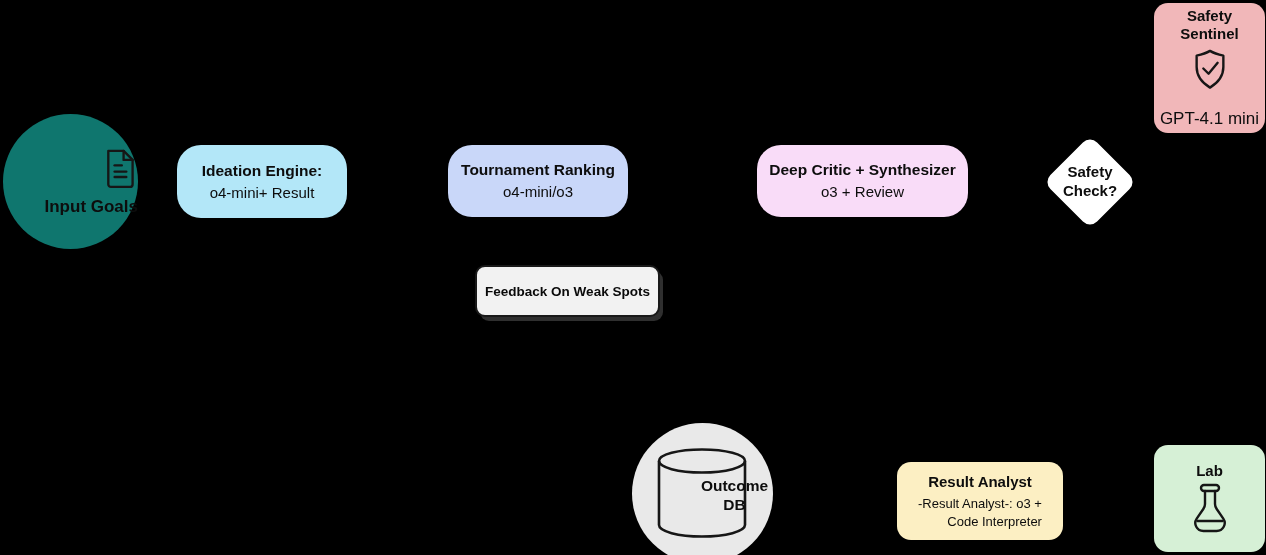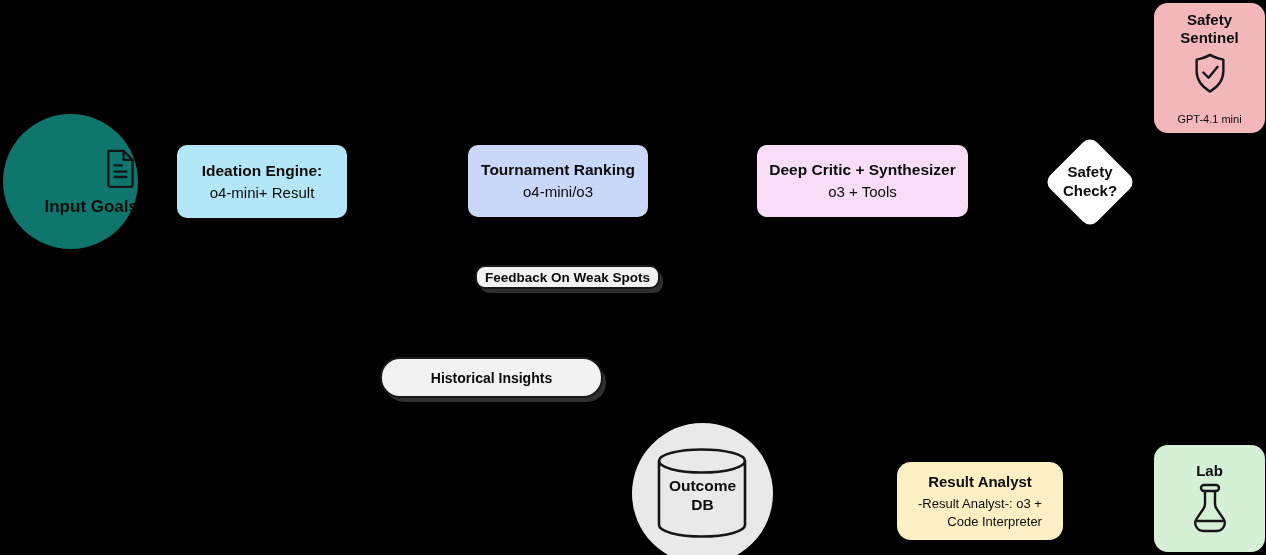--- a/index.html
+++ b/index.html
@@ -6,76 +6,76 @@
   #canvas {
     position: relative;
     width: 1266px;
     height: 555px;
     overflow: hidden;
     background: #000;
     font-family: "Liberation Sans", sans-serif;
     color: #0d0d0d;
   }
   .node { position: absolute; box-sizing: border-box; display: flex; flex-direction: column; align-items: center; justify-content: center; text-align: center; }
-  .rounded { border-radius: 10px; }
+  .rounded { border-radius: 24px; }
   .circle { border-radius: 50%; }
 
   .title { font-weight: bold; font-size: 15.5px; line-height: 1.3; }
   .subtitle { font-size: 15px; line-height: 1.3; margin-top: 2px; }
 
   
   #input-goals { left: 3px; top: 114px; width: 135px; height: 135px; }
   #input-goals .label { font-weight: bold; font-size: 17px; margin-top: 7px; }
 
   
   #ideation   { left: 177px; top: 145px; width: 170px; height: 73px; }
-  #tournament { left: 468px; top: 145px; width: 180px; height: 72px; text-align: center; }
+  #tournament { left: 448px; top: 145px; width: 180px; height: 72px; text-align: center; }
   #deep-critic{ left: 757px; top: 145px; width: 211px; height: 72px; }
 
   
   #safety-check { left: 1044px; top: 136px; width: 92px; height: 92px; position: absolute; }
   #safety-check .diamond-shape {
     position: absolute; left: 13px; top: 13px; width: 66px; height: 66px;
     transform: rotate(45deg); border-radius: 10px;
   }
   #safety-check .diamond-label {
     position: absolute; inset: 0; display: flex; flex-direction: column;
     align-items: center; justify-content: center; font-weight: bold; font-size: 15px; line-height: 1.25;
   }
 
   
   #safety-sentinel { left: 1154px; top: 3px;   width: 111px; height: 130px; border-radius: 14px; padding: 8px 2px; }
   #safety-sentinel .t { font-weight: bold; font-size: 15px; line-height: 1.18; }
-  #safety-sentinel .model { font-size: 11px; margin-top: 17px; }
+  #safety-sentinel .model { font-size: 17px; margin-top: 17px; }
   #human-review { left: 1154px; top: 238px; width: 111px; height: 128px; border-radius: 14px; padding: 8px 2px; }
   #human-review .t { font-weight: bold; font-size: 15px; line-height: 1.15; }
   #lab { left: 1154px; top: 445px; width: 111px; height: 107px; border-radius: 14px; padding: 6px 12px; }
   #lab .t { font-weight: bold; font-size: 15px; margin-bottom: 3px; }
 
   
   #result-analyst { left: 897px; top: 462px; width: 166px; height: 78px; border-radius: 14px; padding: 0; }
   #result-analyst .sub { font-size: 13px; line-height: 1.35; margin-top: 4px; text-align: right; }
 
   
   #outcome-db { left: 632px; top: 423px; width: 141px; height: 141px; }
   #outcome-db svg { position: absolute; left: 25px; top: 24px; }
   #outcome-db .db-label {
     position: absolute; left: 0; top: 54px; width: 100%;
-    text-align: center; font-weight: bold; font-size: 15.5px; line-height: 1.2;
+    text-align: center; font-weight: bold; font-size: 15.5px; line-height: 1.2; padding-left: 32px;
   }
 
   
   .pill {
     position: absolute; box-sizing: border-box;
     background: #f2f2f2; border: 2px solid #191919;
     display: flex; align-items: center; justify-content: center;
     font-weight: bold; color: #0a0a0a;
     box-shadow: 4px 5px 0 -1px #2f2f2f;
   }
-  #feedback-pill   { left: 475px; top: 265px; width: 185px; height: 24px; border-radius: 10px; font-size: 13.5px; }
+  #feedback-pill   { left: 475px; top: 265px; width: 185px; height: 52px; border-radius: 10px; font-size: 13.5px; }
   #historical-pill { left: 380px; top: 357px; width: 223px; height: 41px; border-radius: 20px; font-size: 14px; }
 
   .icon-svg { display: block; }
 </style>
 </head>
 <body>
 
 <div id="canvas" style="background: rgb(0, 0, 0);">
 
   <div class="node circle" id="input-goals" style="background: #0f766e; align-items: flex-end;">
@@ -96,21 +96,21 @@
     <div class="subtitle">o4-mini+ Result</div>
   </div>
 
   <div class="node rounded" id="tournament" style="background: rgb(201, 215, 249);">
     <div class="title">Tournament Ranking</div>
     <div class="subtitle">o4-mini/o3</div>
   </div>
 
   <div class="node rounded" id="deep-critic" style="background: rgb(249, 220, 248);">
     <div class="title">Deep Critic + Synthesizer</div>
-    <div class="subtitle">o3 + Tools</div>
+    <div class="subtitle">o3 + Review</div>
   </div>
 
   <div id="safety-check">
     <div class="diamond-shape" style="background: rgb(255, 255, 255);"></div>
     <div class="diamond-label">
       <span>Safety</span>
       <span>Check?</span>
     </div>
   </div>
 
@@ -156,15 +156,14 @@
       </svg>
     </span>
     <div class="db-label">
       <div>Outcome</div>
       <div>DB</div>
     </div>
   </div>
 
   <div class="pill" id="feedback-pill">Feedback On Weak Spots</div>
 
-  <div class="pill" id="historical-pill">Historical Insights</div>
 
 </div>
 
 </body></html>

